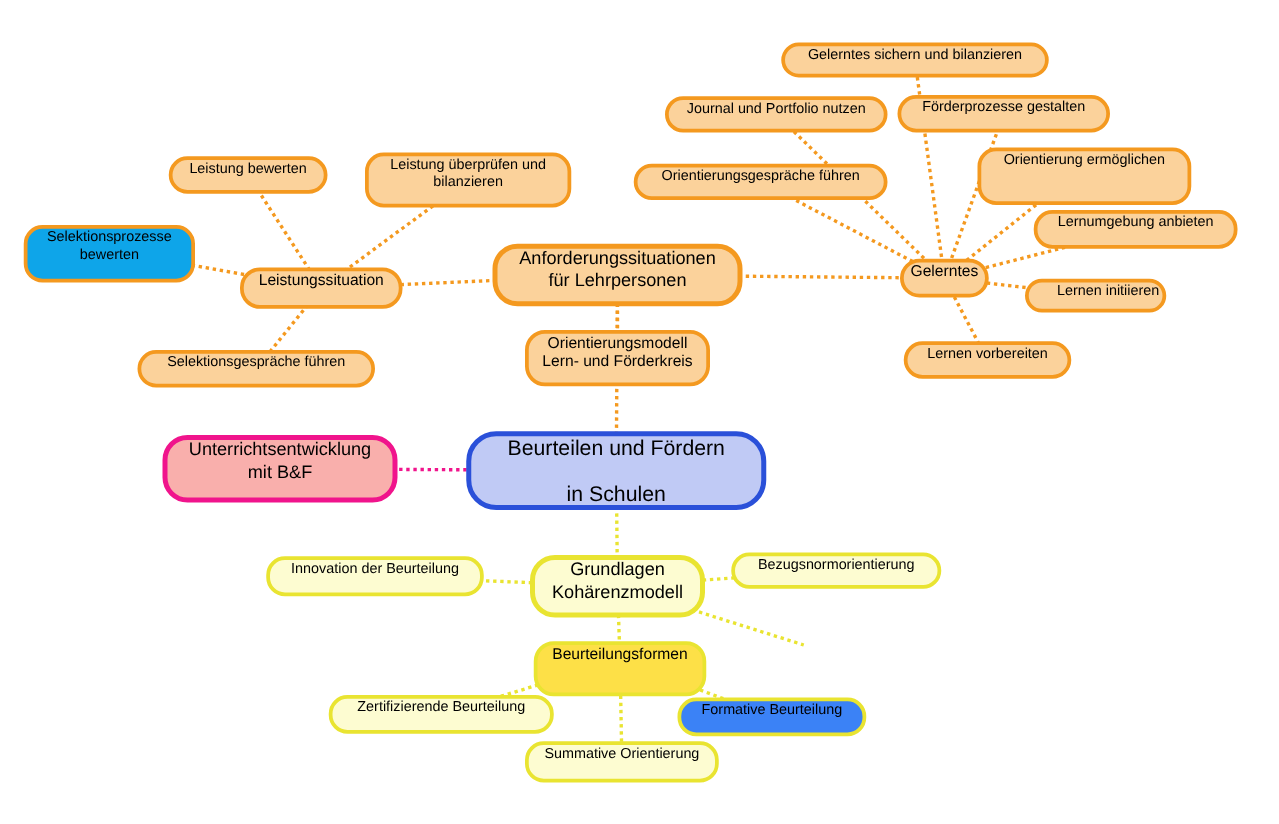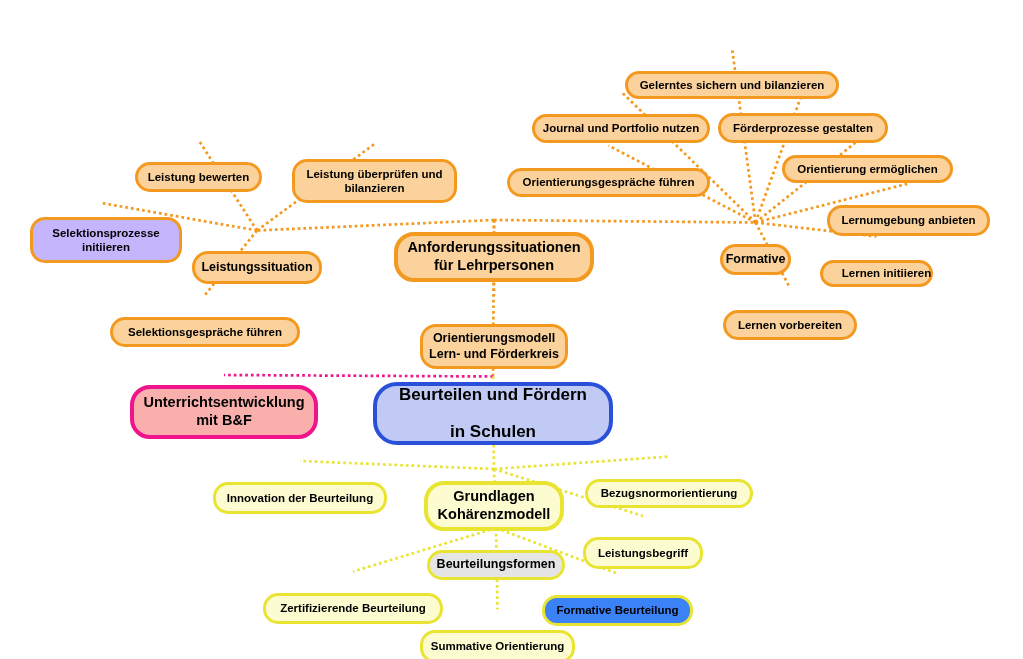--- a/index.html
+++ b/index.html
@@ -22,28 +22,27 @@
     height: 659px;
     z-index: 1;
   }
   .node {
     position: absolute;
     z-index: 2;
     box-sizing: border-box;
     display: flex;
     flex-direction: column;
     align-items: center;
-    justify-content: center;
+    justify-content: flex-start;
     text-align: center;
-    font-weight: bold;
+    font-weight: normal;
     color: #000000;
     line-height: 1.22;
     white-space: nowrap;
     cursor: default;
-    margin-top: 37px;
   }
   .node.root { font-size: 17px; border-radius: 24px; border-style: solid; border-width: 4px; }
   .node.main { font-size: 14.5px; border-radius: 20px; border-style: solid; border-width: 4px; }
   .node.sub  { font-size: 12.5px; border-radius: 16px; border-style: solid; border-width: 3px; }
   .node.leaf { font-size: 11.5px; border-radius: 15px; border-style: solid; border-width: 3px; }
 </style>
 </head>
 <body>
 
 <div class="canvas">
@@ -80,54 +79,54 @@
       <span>in Schulen</span>
     </div>
     <div class="node main" style="left: 130px; top: 348px; width: 188px; height: 54px; background: rgb(249, 175, 172); border-color: rgb(240, 20, 140);">
       <span>Unterrichtsentwicklung</span>
       <span>mit B&amp;F</span>
     </div>
     <div class="node main" style="left: 394px; top: 195px; width: 200px; height: 50px; background: rgb(251, 210, 155); border-color: rgb(244, 153, 31);">
       <span>Anforderungssituationen</span>
       <span>für Lehrpersonen</span>
     </div>
-    <div class="node sub" style="left: 420px; top: 287px; width: 148px; height: 45px; background: rgb(251, 210, 155); border-color: rgb(244, 153, 31);">
+    <div class="node sub" style="left: 420px; top: 264px; width: 148px; height: 45px; background: rgb(251, 210, 155); border-color: rgb(244, 153, 31);">
       <span>Orientierungsmodell</span>
       <span>Lern- und Förderkreis</span>
     </div>
     <div class="node sub" style="left: 192px; top: 214px; width: 130px; height: 33px; background: rgb(251, 210, 155); border-color: rgb(244, 153, 31);">
       <span>Leistungssituation</span>
     </div>
     <div class="node sub" style="left: 720px; top: 207px; width: 71px; height: 31px; background: rgb(251, 210, 155); border-color: rgb(244, 153, 31);">
-      <span>Formative</span>
+      <span>Gelerntes</span>
     </div>
     <div class="node leaf" style="left: 135px; top: 125px; width: 127px; height: 30px; background: rgb(251, 210, 155); border-color: rgb(244, 153, 31);">
       <span>Leistung bewerten</span>
     </div>
     <div class="node leaf" style="left: 292px; top: 122px; width: 165px; height: 44px; background: rgb(251, 210, 155); border-color: rgb(244, 153, 31);">
       <span>Leistung überprüfen und</span>
       <span>bilanzieren</span>
     </div>
-    <div class="node leaf" style="left: 30px; top: 180px; width: 152px; height: 46px; background: #c4b5fd; border-color: rgb(244, 153, 31);">
+    <div class="node leaf" style="left: 19px; top: 180px; width: 137px; height: 46px; background: #0ea5e9; border-color: rgb(244, 153, 31);">
       <span>Selektionsprozesse</span>
-      <span>initiieren</span>
+      <span>bewerten</span>
     </div>
     <div class="node leaf" style="left: 110px; top: 280px; width: 190px; height: 30px; background: rgb(251, 210, 155); border-color: rgb(244, 153, 31);">
       <span>Selektionsgespräche führen</span>
     </div>
     <div class="node leaf" style="left: 625px; top: 34px; width: 214px; height: 28px; background: rgb(251, 210, 155); border-color: rgb(244, 153, 31);">
       <span>Gelerntes sichern und bilanzieren</span>
     </div>
     <div class="node leaf" style="left: 532px; top: 77px; width: 178px; height: 29px; background: rgb(251, 210, 155); border-color: rgb(244, 153, 31);">
       <span>Journal und Portfolio nutzen</span>
     </div>
     <div class="node leaf" style="left: 718px; top: 76px; width: 170px; height: 30px; background: rgb(251, 210, 155); border-color: rgb(244, 153, 31);">
       <span>Förderprozesse gestalten</span>
     </div>
-    <div class="node leaf" style="left: 782px; top: 118px; width: 171px; height: 28px; background: rgb(251, 210, 155); border-color: rgb(244, 153, 31);">
+    <div class="node leaf" style="left: 782px; top: 118px; width: 171px; height: 46px; background: rgb(251, 210, 155); border-color: rgb(244, 153, 31);">
       <span>Orientierung ermöglichen</span>
     </div>
     <div class="node leaf" style="left: 507px; top: 131px; width: 203px; height: 29px; background: rgb(251, 210, 155); border-color: rgb(244, 153, 31);">
       <span>Orientierungsgespräche führen</span>
     </div>
     <div class="node leaf" style="left: 827px; top: 168px; width: 163px; height: 31px; background: rgb(251, 210, 155); border-color: rgb(244, 153, 31);">
       <span>Lernumgebung anbieten</span>
     </div>
     <div class="node leaf" style="left: 820px; top: 223px; width: 113px; height: 27px; background: rgb(251, 210, 155); border-color: rgb(244, 153, 31); padding-left: 20px;">
       <span>Lernen initiieren</span>
@@ -138,24 +137,21 @@
     <div class="node main" style="left: 424px; top: 444px; width: 140px; height: 50px; background: rgb(253, 252, 209); border-color: rgb(233, 228, 49);">
       <span>Grundlagen</span>
       <span>Kohärenzmodell</span>
     </div>
     <div class="node leaf" style="left: 213px; top: 445px; width: 174px; height: 32px; background: rgb(253, 252, 209); border-color: rgb(233, 228, 49);">
       <span>Innovation der Beurteilung</span>
     </div>
     <div class="node leaf" style="left: 585px; top: 442px; width: 168px; height: 29px; background: rgb(253, 252, 209); border-color: rgb(233, 228, 49);">
       <span>Bezugsnormorientierung</span>
     </div>
-    <div class="node leaf" style="left: 583px; top: 500px; width: 120px; height: 32px; background: rgb(253, 252, 209); border-color: rgb(233, 228, 49);">
-      <span>Leistungsbegriff</span>
-    </div>
-    <div class="node sub" style="left: 427px; top: 513px; width: 138px; height: 30px; background: #e5e5e5; border-color: rgb(233, 228, 49);">
+    <div class="node sub" style="left: 427px; top: 513px; width: 138px; height: 44px; background: #fde047; border-color: rgb(233, 228, 49);">
       <span>Beurteilungsformen</span>
     </div>
     <div class="node leaf" style="left: 263px; top: 556px; width: 180px; height: 31px; background: rgb(253, 252, 209); border-color: rgb(233, 228, 49);">
       <span>Zertifizierende Beurteilung</span>
     </div>
     <div class="node leaf" style="left: 542px; top: 558px; width: 151px; height: 31px; background: #3b82f6; border-color: rgb(233, 228, 49);">
       <span>Formative Beurteilung</span>
     </div>
     <div class="node leaf" style="left: 420px; top: 593px; width: 155px; height: 33px; background: rgb(253, 252, 209); border-color: rgb(233, 228, 49);">
       <span>Summative Orientierung</span>

